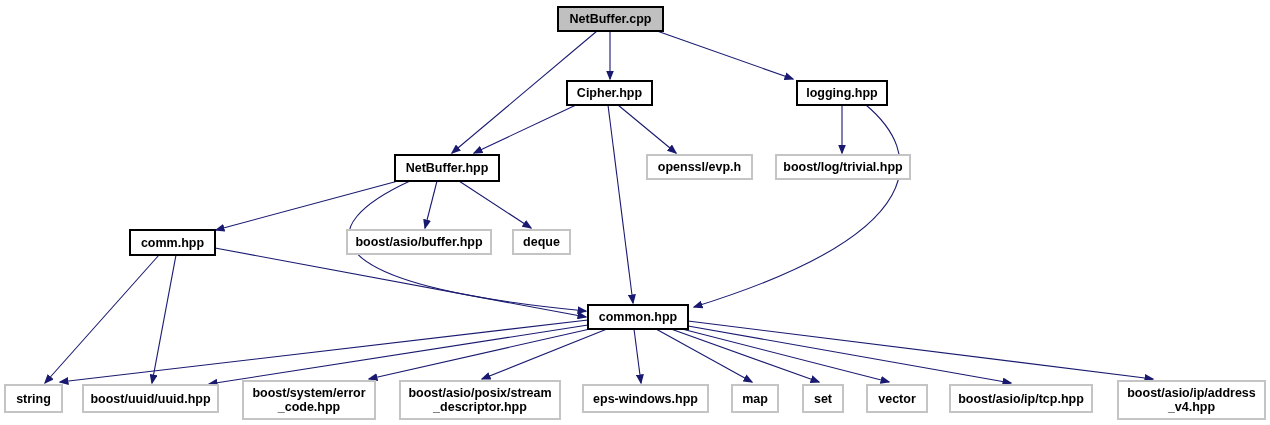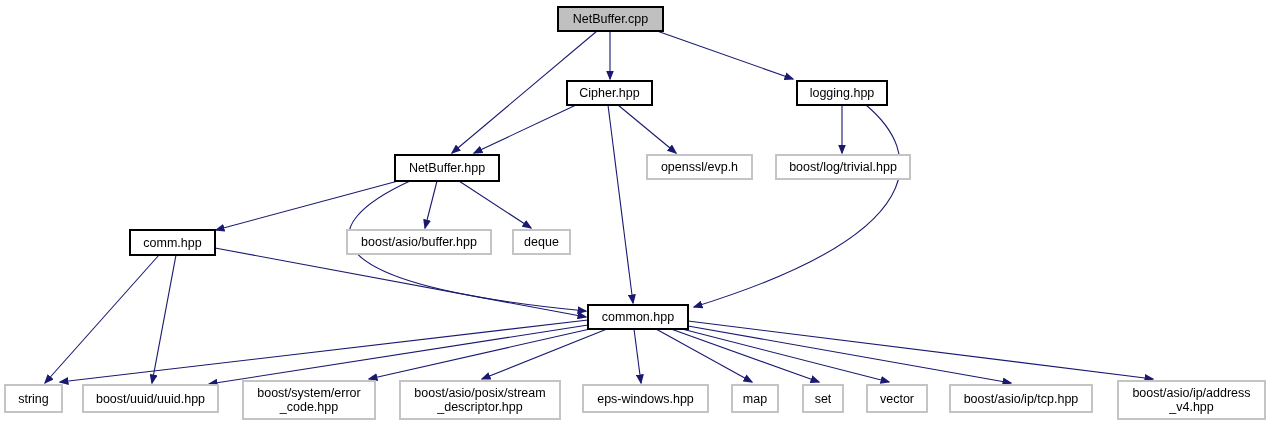--- a/index.html
+++ b/index.html
@@ -7,20 +7,21 @@
     padding: 0;
     background: #ffffff;
     font-family: "Liberation Sans", sans-serif;
   }
   .graph-wrap {
     position: relative;
     width: 1270px;
     height: 425px;
     background: #ffffff;
     overflow: hidden;
+    font-weight: bold;
   }
   svg { display: block; }
   .edge {
     fill: none;
     stroke-width: 1.1;
   }
   .node rect {
     shape-rendering: crispEdges;
   }
   .node-main rect {

